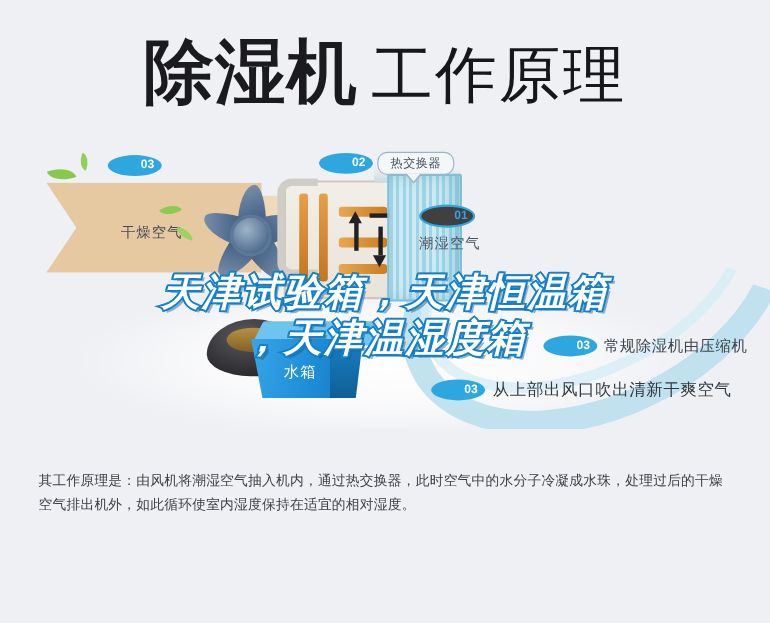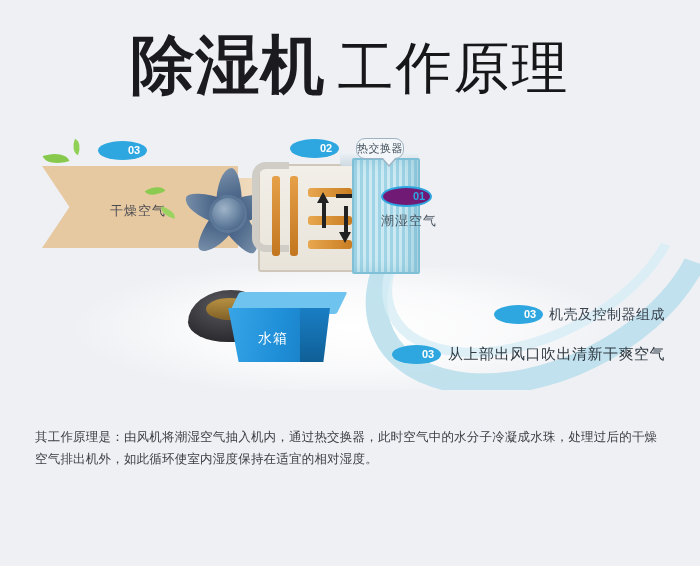--- a/index.html
+++ b/index.html
@@ -296,34 +296,34 @@
     border-radius: 50%;
     background: #2ea7e0;
     color: #ffffff;
     font-size: 11px;
     font-weight: 700;
     text-align: left;
     font-family: "Liberation Sans", sans-serif;
     padding-left: 30px;
   }
   .badge.hollow {
-    background: #701a75;
+    background: #404040;
     color: #2ea7e0;
     border: 2px solid #2ea7e0;
     width: 17px; height: 17px; line-height: 17px;
   }
 
   .badge-03-left { position: absolute; left: 98px; top: 22px; }
 
-  .cal-02 { position: absolute; left: 290px; top: 20px; display: flex; align-items: center; gap: 17px; }
+  .cal-02 { position: absolute; left: 290px; top: 20px; display: flex; align-items: center; gap: 4px; }
   .cal-box {
     border: 1.5px solid #9fb3c4;
     border-radius: 9px;
     background: #f3f7fa;
-    padding: 2px 0;
+    padding: 2px 11px;
     font-size: 11px;
     color: #44505c;
     position: relative;
     font-family: "DejaVu Sans", "Liberation Sans", sans-serif;
     letter-spacing: .5px;
   }
   .cal-box:after {
     content: "";
     position: absolute;
     left: 26px; bottom: -7px;
@@ -497,28 +497,32 @@
     <div class="compressor"></div>
     <div class="compressor-ring"></div>
 
     <div class="tank-top"></div>
     <div class="tank-body"></div>
     <div class="tank-side"></div>
     <div class="lbl-tank">水箱</div>
 
     <div class="line-evap">
       <span class="badge">03</span>
-      <span class="txt">机壳及控制器组成</span>
+      <span class="txt">常规除湿机由压缩机</span>
     </div>
 
     <div class="line-out">
       <span class="badge">03</span>
       <span class="txt">从上部出风口吹出清新干爽空气</span>
     </div>
 
   </div>
 
+  <div class="watermark">
+    <div class="wm-line">天津试验箱，天津恒温箱</div>
+    <div class="wm-line second">，天津温湿度箱</div>
+  </div>
 
   <div class="body-text">
     <p class="para p2">其工作原理是：由风机将潮湿空气抽入机内，通过热交换器，此时空气中的水分子冷凝成水珠，处理过后的干燥空气排出机外，如此循环使室内湿度保持在适宜的相对湿度。</p>
   </div>
 
 </div>
 
 </body></html>

